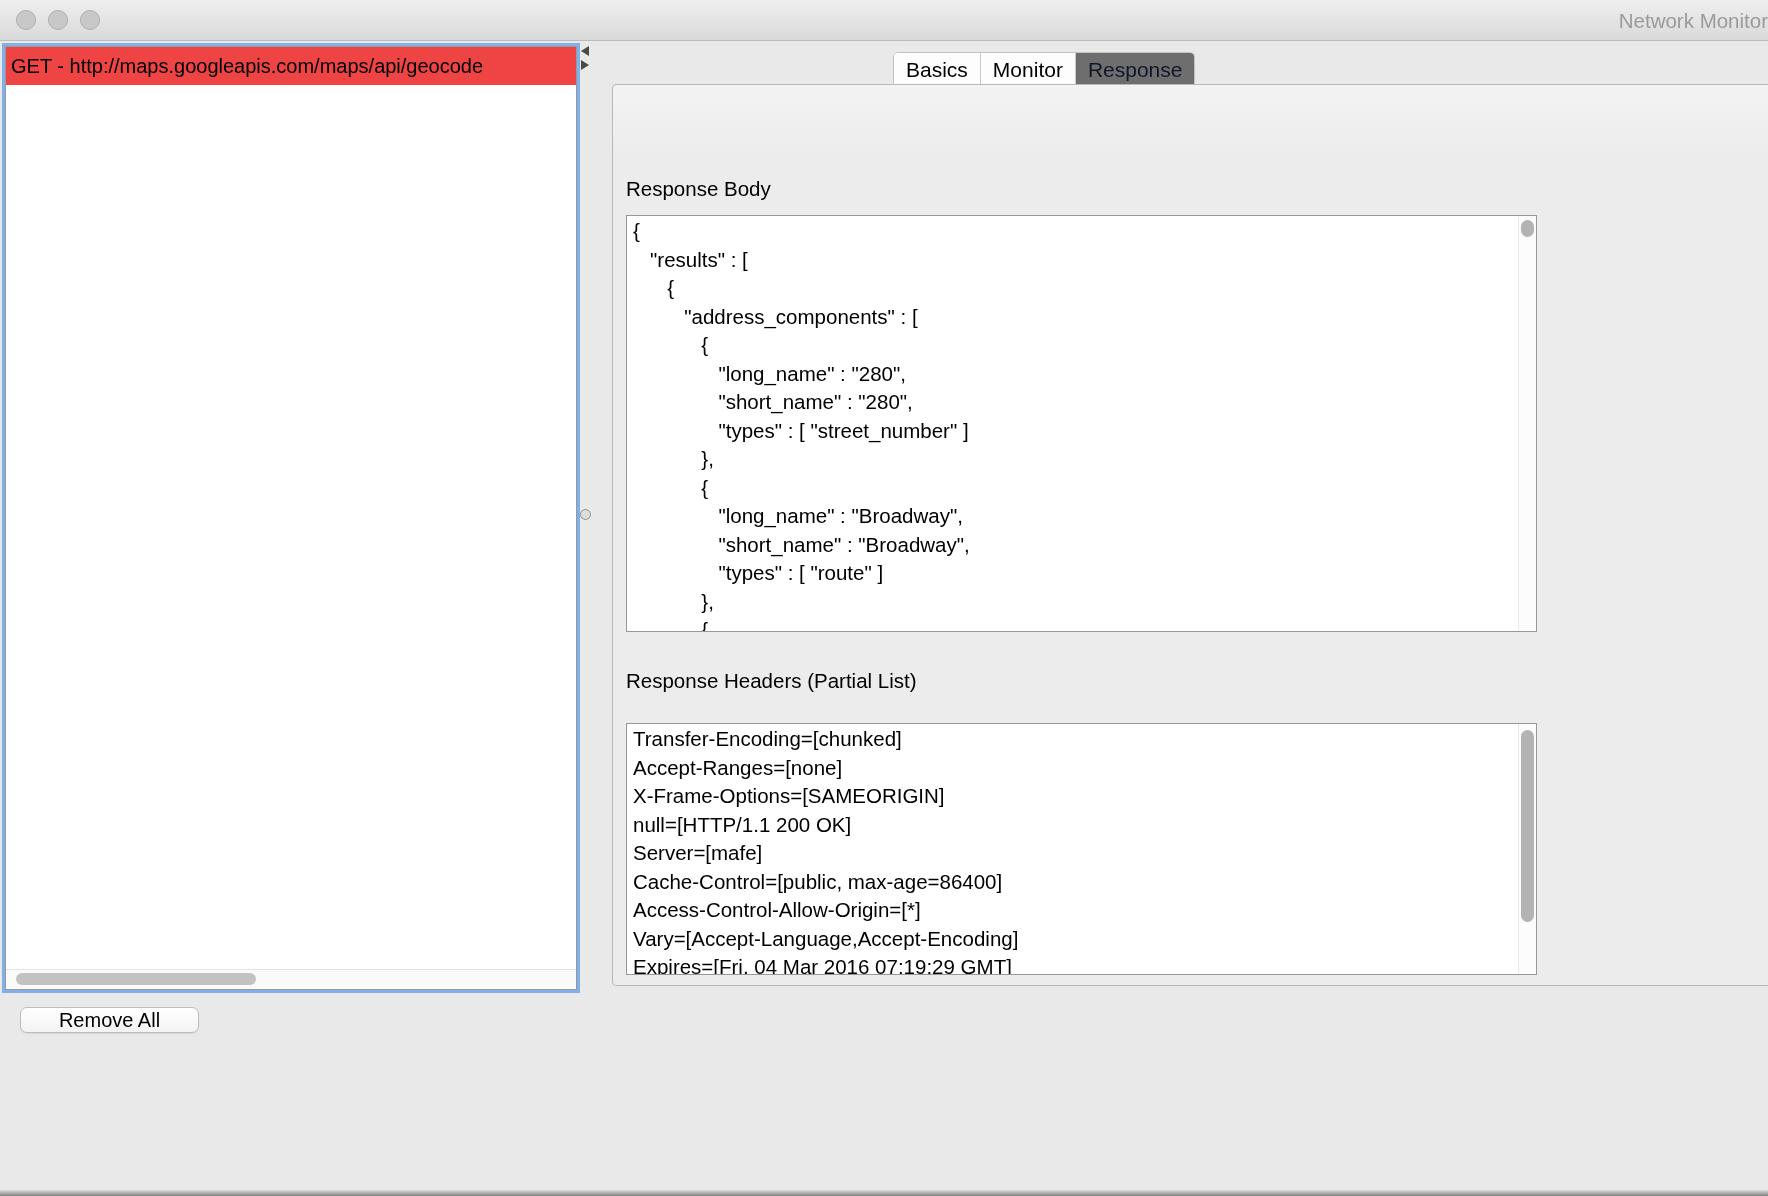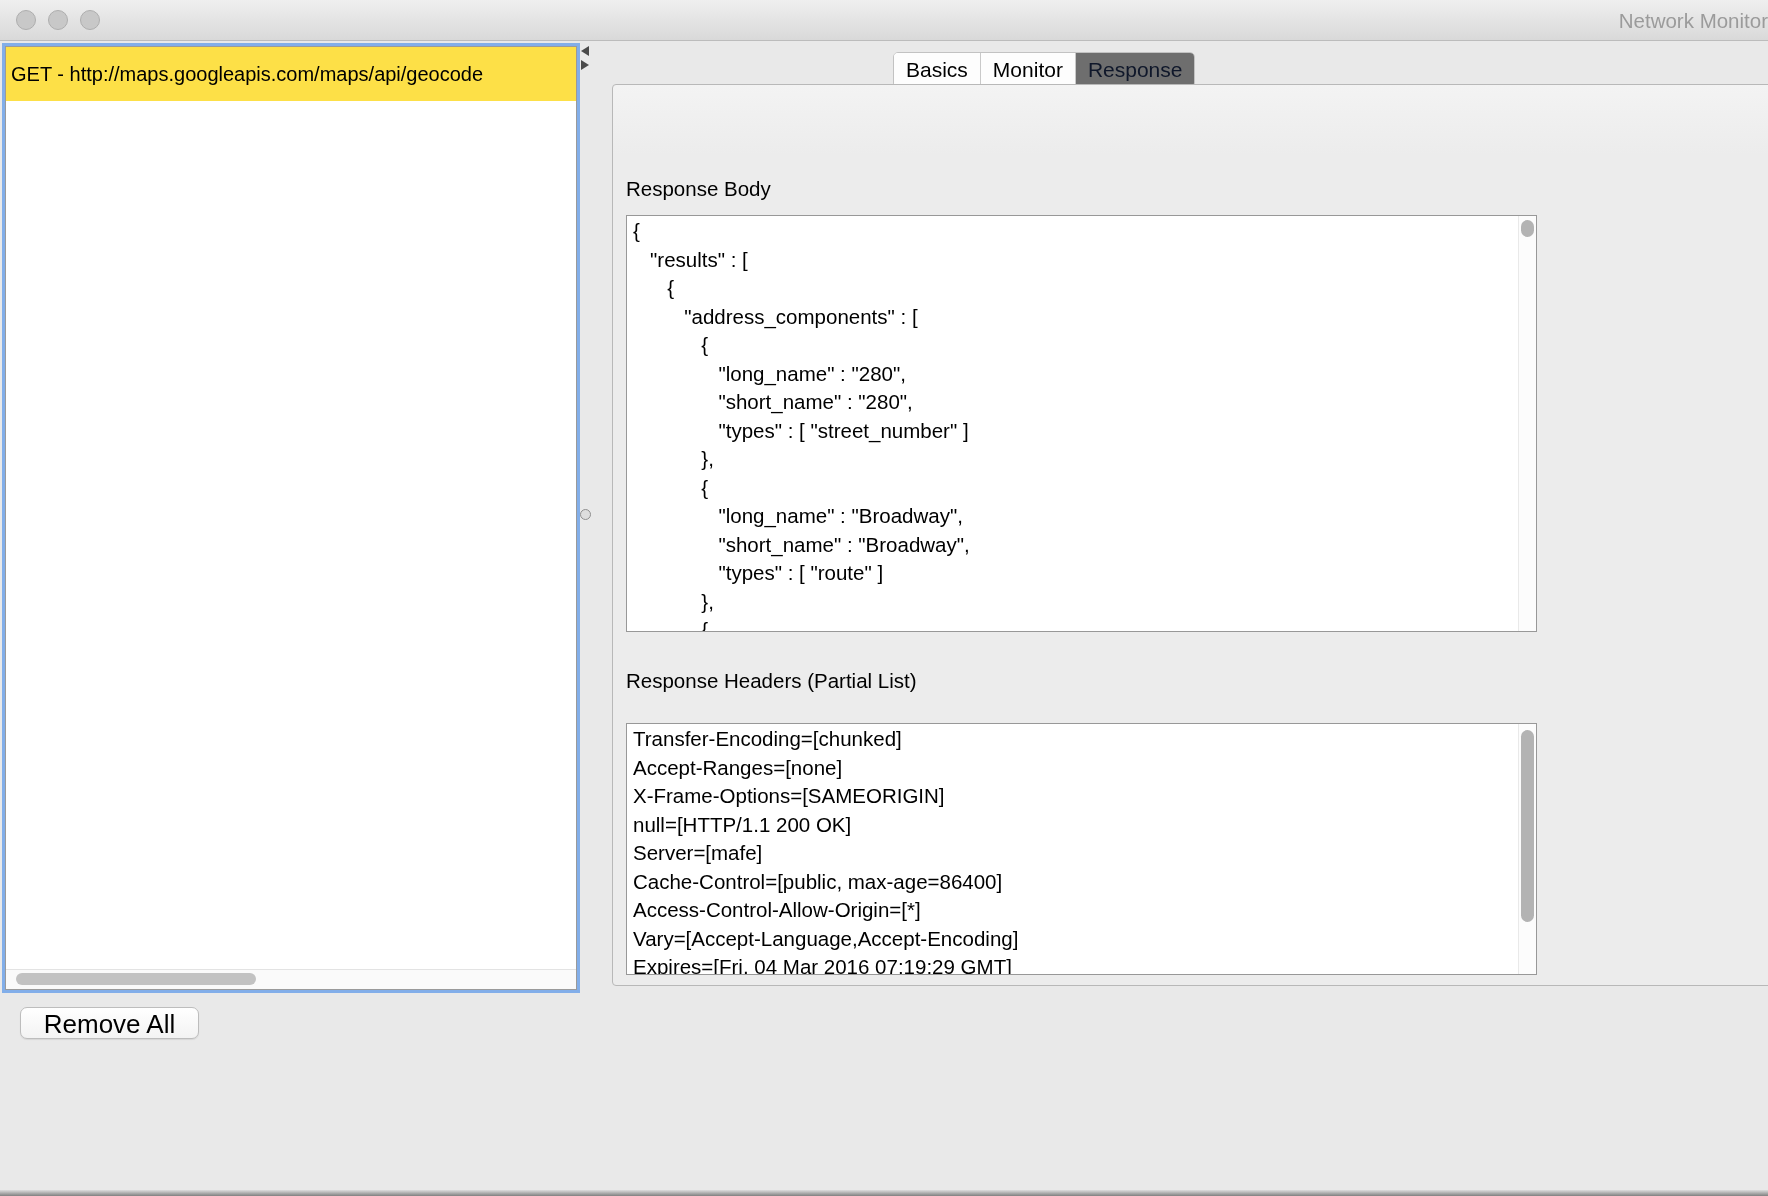--- a/index.html
+++ b/index.html
@@ -37,22 +37,22 @@
   
   .request-list-panel {
     position: absolute; left: 5px; top: 46px; width: 572px; height: 944px;
     background: #ffffff;
     border: 1px solid #9a9a9a;
     box-shadow: 0 0 0 3px #82aee9;
     box-sizing: border-box;
     overflow: hidden;
   }
   .request-list-item {
-    height: 30px; line-height: 30px; padding: 12px 5px;
-    background: #fde047; color: #000000;
+    height: 30px; line-height: 30px; padding: 4px 5px;
+    background: #ef4444; color: #000000;
     font-size: 20px; white-space: nowrap; overflow: hidden;
   }
   .hscrollbar {
     position: absolute; left: 0; right: 0; bottom: 0; height: 19px;
     background: #fafafa; border-top: 1px solid #e3e3e3;
   }
   .hscroll-thumb {
     position: absolute; left: 10px; top: 3px; width: 240px; height: 12px;
     border-radius: 6px; background: #c2c2c2;
   }
@@ -127,26 +127,26 @@
   }
   .vscroll-thumb {
     position: absolute; right: 2px; width: 13px;
     border-radius: 8px; background: #b3b3b3;
   }
   .vscroll-thumb.short { top: 4px; height: 17px; }
   .vscroll-thumb.long  { top: 6px; height: 192px; }
 
   
   .remove-all-button {
-    position: absolute; left: 20px; top: 1007px; width: 179px; height: 32px;
+    position: absolute; left: 20px; top: 1007px; width: 179px; height: 26px;
     border: 1px solid #bdbdbd; border-radius: 7px;
     background: linear-gradient(#ffffff, #f3f3f3);
     box-shadow: 0 1px 1px rgba(0,0,0,0.08);
     font-family: "Liberation Sans", "DejaVu Sans", sans-serif;
-    font-size: 26px; color: #000;
+    font-size: 20px; color: #000;
   }
   .window-bottom-edge {
     position: absolute; left: 0; bottom: 0; width: 100%; height: 6px;
     background: linear-gradient(rgba(0,0,0,0.05), rgba(0,0,0,0.45));
   }
 </style>
 </head>
 <body>
 
 <div class="window">

